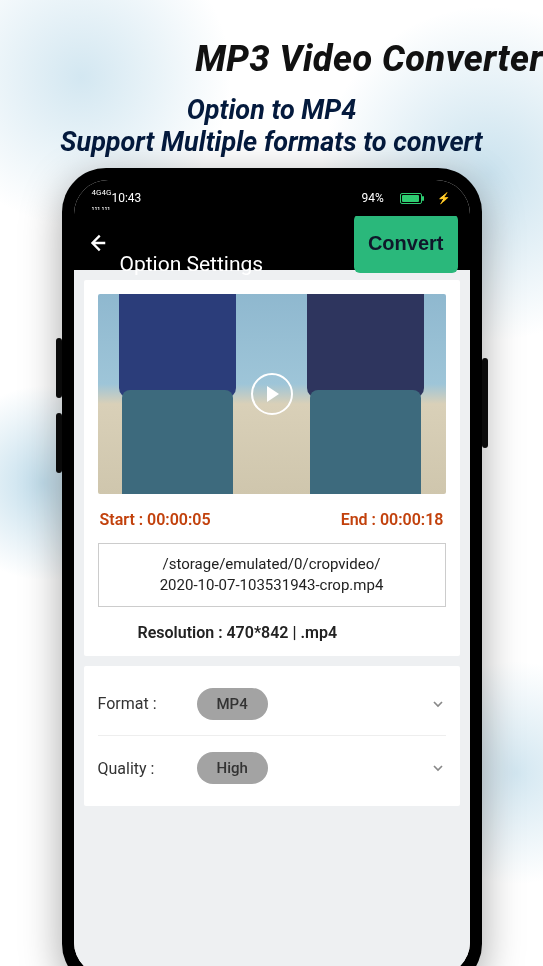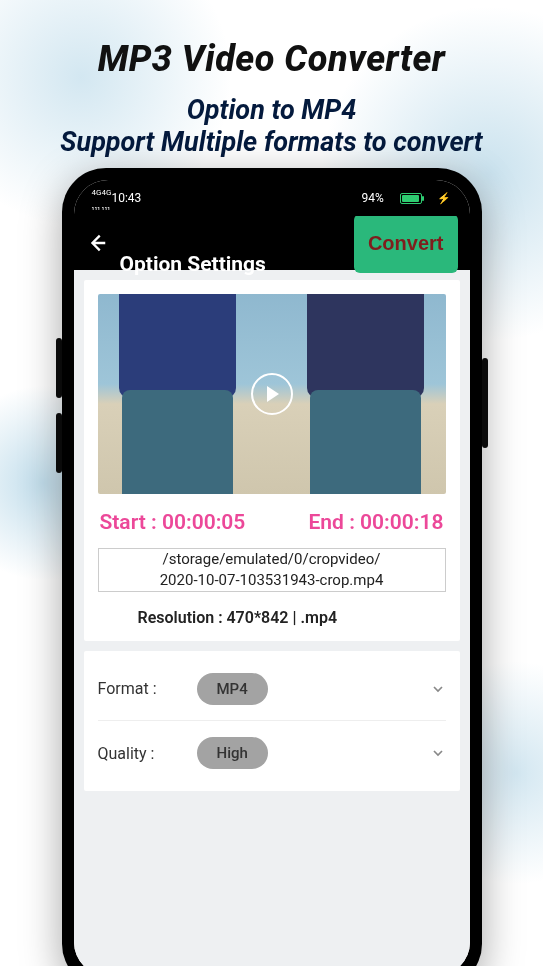--- a/index.html
+++ b/index.html
@@ -17,21 +17,21 @@
   background:
     radial-gradient(circle at 15% 8%, rgba(80,160,200,0.25) 0%, transparent 15%),
     radial-gradient(circle at 90% 18%, rgba(80,160,200,0.3) 0%, transparent 18%),
     radial-gradient(circle at 8% 50%, rgba(80,160,200,0.35) 0%, transparent 14%),
     radial-gradient(circle at 95% 80%, rgba(80,160,200,0.25) 0%, transparent 12%),
     radial-gradient(circle at 50% 98%, rgba(80,160,200,0.3) 0%, transparent 15%),
     #fff;
 }
 .promo-title {
   position: relative;
-  text-align: center;
+  text-align: right;
   font-size: 36px;
   font-weight: 800;
   color: #111;
   padding-top: 38px;
   letter-spacing: 0.5px;
   font-style: italic;
 }
 .promo-sub {
   position: relative;
   text-align: center;
@@ -110,27 +110,27 @@
   align-items: center;
   padding: 0 12px;
   gap: 12px;
 }
 .back-arrow {
   width: 22px; height: 22px; color:#fff; display:flex; align-items:center; justify-content:center;
 }
 .app-title {
   color: #fff;
   font-size: 21px;
-  font-weight: 700;
+  font-weight: 400;
   flex: 1;
   margin-top: 41px;
 }
 .convert-btn {
   background: #2ab87b;
-  color: #7f1d1d;
+  color: #0f172a;
   font-size: 20px;
   font-weight: 600;
   border: none;
   border-radius: 6px;
   padding: 18px 14px;
 }
 .content {
   background: #eef0f2;
   height: calc(100% - 90px);
   overflow: hidden;
@@ -190,29 +190,30 @@
 .play-circle::after {
   content:'';
   border-left: 12px solid #fff;
   border-top: 8px solid transparent;
   border-bottom: 8px solid transparent;
   margin-left: 3px;
 }
 .time-row {
   display: flex;
   justify-content: space-between;
-  font-size: 21px;
+  font-size: 16px;
   font-weight: 600;
-  color: #ec4899;
+  color: #c2410c;
   margin-top: 16px;
   padding: 0 2px;
 }
 .path-box {
   margin-top: 14px;
   border: 1px solid #ccc;
+  padding: 10px;
   text-align: center;
   font-size: 15px;
   color: #222;
   line-height: 1.4;
 }
 .res-line {
   margin-top: 16px;
   font-size: 16px;
   font-weight: 600;
   color: #222;

